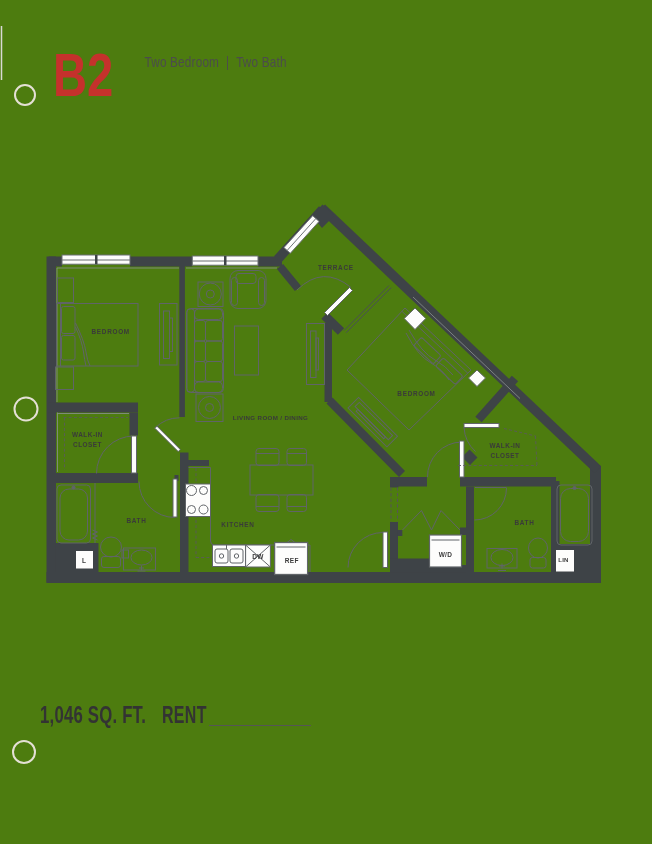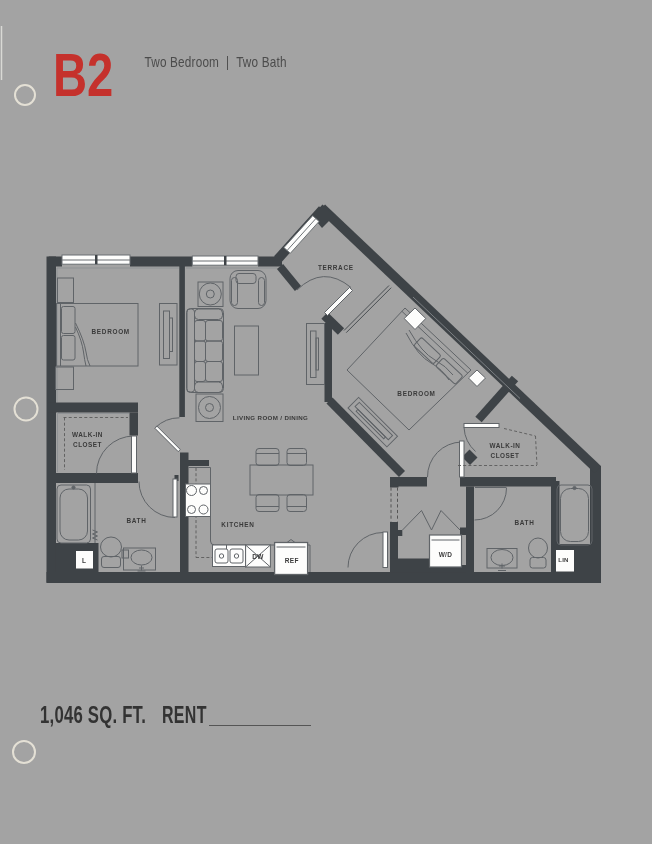--- a/index.html
+++ b/index.html
@@ -1,16 +1,16 @@
 <!DOCTYPE html>
 <html><head>
 <meta charset="utf-8">
 <style>
 html,body{margin:0;padding:0;background:#ffffff;}
-#page{position:relative;width:652px;height:844px;background:#a3a3a3;overflow:hidden;}
+#page{position:relative;width:652px;height:844px;background:#4d7c0f;overflow:hidden;}
 svg{position:absolute;left:0;top:0;}
 text{font-family:"Liberation Sans",sans-serif;}
 </style>
 </head>
 <body>
 <div id="page">
 <svg width="652" height="844" viewBox="0 0 652 844">
 <defs></defs>
 
 <line x1="1.5" y1="26" x2="1.5" y2="80" stroke="#d9d9d5" stroke-width="1.5"></line>

